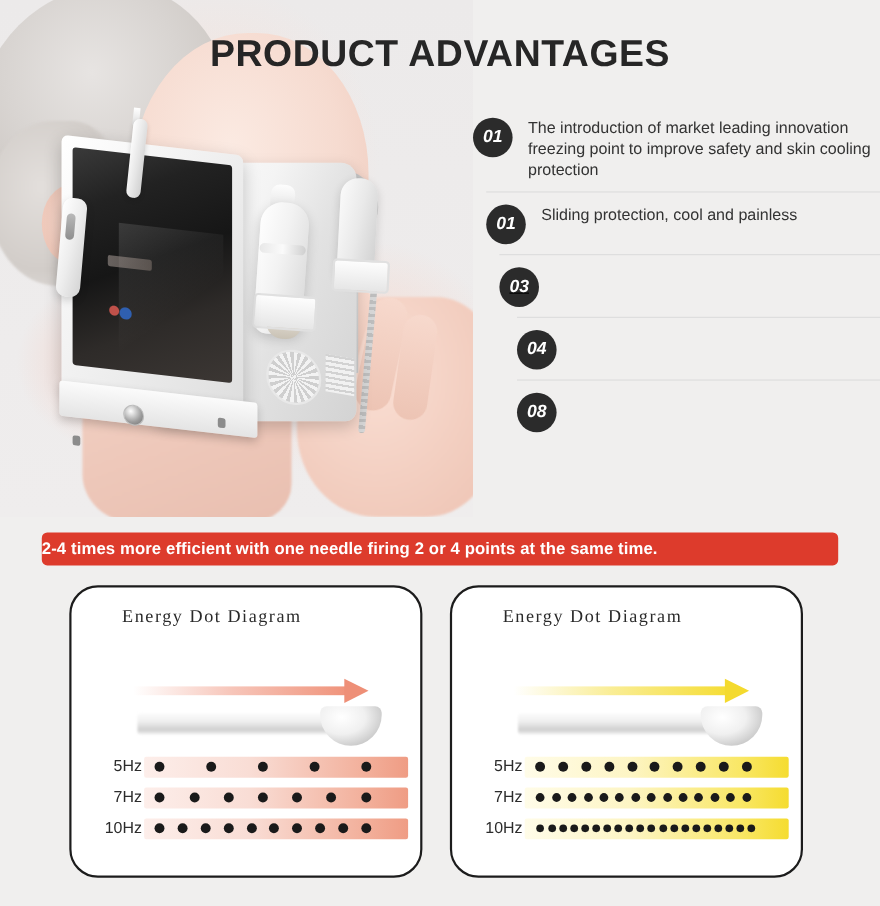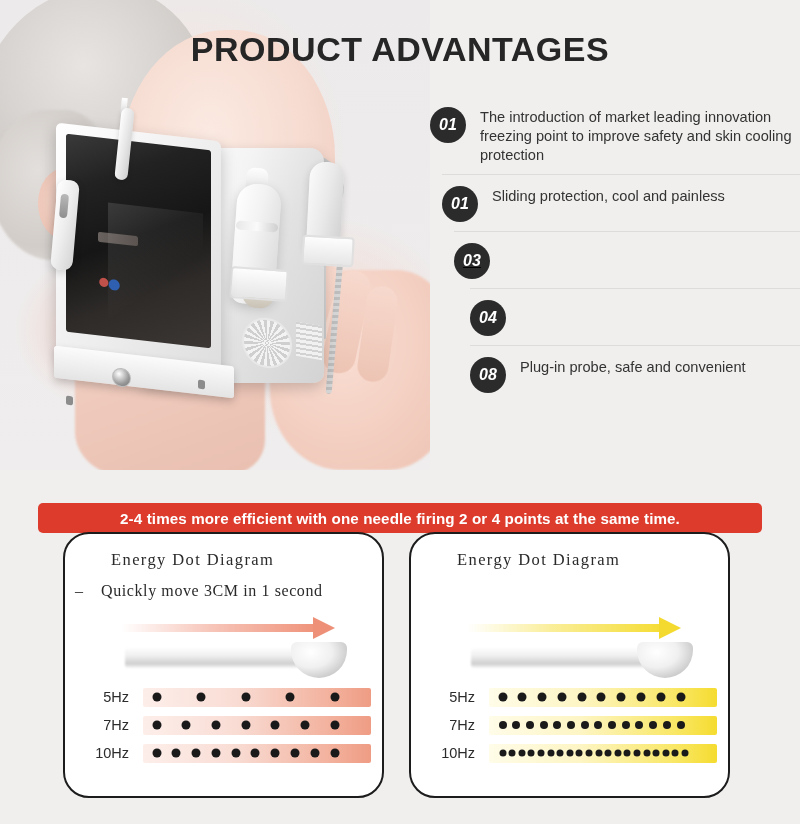--- a/index.html
+++ b/index.html
@@ -107,22 +107,22 @@
      color:#fff;font-size:16px;font-weight:bold;font-style:italic;
      display:flex;align-items:center;justify-content:center;margin-top:2px;}
   .adv-text{margin-left:14px;font-size:14.6px;line-height:19px;color:#333;padding-top:3px;}
   .ind0{margin-left:0px;}
   .ind1{margin-left:12px;}
   .ind2{margin-left:24px;text-decoration:underline;}
   .ind3{margin-left:40px;}
   .ind4{margin-left:40px;}
 
   
-  .banner{position:absolute;left:38px;top:503px;width:724px;height:30px;background:#dd3b2c;border-radius:5px;
-     display:flex;align-items:center;justify-content:center;
+  .banner{position:absolute;left:38px;top:484px;width:724px;height:30px;background:#dd3b2c;border-radius:5px;
+     display:flex;align-items:center;
      color:#fff;font-size:15.2px;font-weight:bold;letter-spacing:.1px;}
 
   
   .card{position:absolute;top:532px;width:317px;height:262px;border:2px solid #1c1c1c;border-radius:26px;background:#fff;}
   .card.left{left:63px;}
   .card.right{left:409px;}
   .card-title{position:absolute;left:46px;top:16px;font-size:16.5px;color:#2a2a2a;letter-spacing:1.4px;
      font-family:"Liberation Serif",serif;}
   .card-sub{position:absolute;left:10px;top:48px;font-size:16px;color:#2a2a2a;letter-spacing:.6px;
      font-family:"Liberation Serif",serif;white-space:nowrap;}
@@ -137,21 +137,21 @@
   .right .arrow-head{border-left:22px solid #f4da2e;}
 
   .probe-img{position:absolute;left:50px;top:108px;width:248px;height:36px;}
   .probe-bar{position:absolute;left:10px;top:6px;width:190px;height:20px;border-radius:3px;
      background:linear-gradient(180deg,#fdfdfd 0%,#efefef 40%,#cfcfcf 78%,#f7f7f7 100%);filter:blur(1.1px);}
   .probe-ball{position:absolute;left:176px;top:0;width:56px;height:36px;border-radius:6px 6px 28px 28px;
      background:radial-gradient(ellipse at 35% 28%,#ffffff 0%,#f0f0f0 42%,#c6c6c6 78%,#e9e9e9 100%);filter:blur(.5px);}
 
   .rows{position:absolute;left:14px;top:152px;width:292px;}
   .row{display:flex;align-items:center;height:22px;margin-bottom:6px;}
-  .hz{width:50px;text-align:right;padding-right:14px;font-size:14.5px;color:#2c2c2c;}
+  .hz{width:50px;text-align:right;padding-right:2px;font-size:14.5px;color:#2c2c2c;}
   .bar{position:relative;height:19px;border-radius:2px;flex:1;}
   .left .bar{background:linear-gradient(90deg,#fdeeea 0%,#f9ddd5 40%,#f2ae99 85%,#ef9c84 100%);}
   .right .bar{background:linear-gradient(90deg,#fffce8 0%,#fdf5c4 40%,#f9e765 82%,#f5dc30 100%);}
   .dot{position:absolute;top:50%;transform:translate(-50%,-50%);border-radius:50%;background:#1a1a1a;}
 </style>
 </head>
 <body>
 
 <div id="root">
 
@@ -216,33 +216,29 @@
       <div class="adv-text">Sliding protection, cool and painless</div>
     </div>
     <div class="adv-item ind2">
       <div class="badge">03</div>
     </div>
     <div class="adv-item ind3">
       <div class="badge">04</div>
     </div>
     <div class="adv-item ind4">
       <div class="badge">08</div>
-      <div class="adv-text">Plug-in probe, safe and convenient</div>
     </div>
   </div>
 
   <div class="banner">
     <span>2-4 times more efficient with one needle firing 2 or 4 points at the same time.</span>
   </div>
 
   <div class="card left">
     <div class="card-title">Energy Dot Diagram</div>
-    <div class="card-sub">
-      <span class="dash">–</span><span>Quickly move 3CM in 1 second</span>
-    </div>
     <div class="arrow">
       <div class="arrow-shaft"></div>
       <div class="arrow-head"></div>
     </div>
     <div class="probe-img">
       <div class="probe-bar"></div>
       <div class="probe-ball"></div>
     </div>
     <div class="rows">
       <div class="row">

